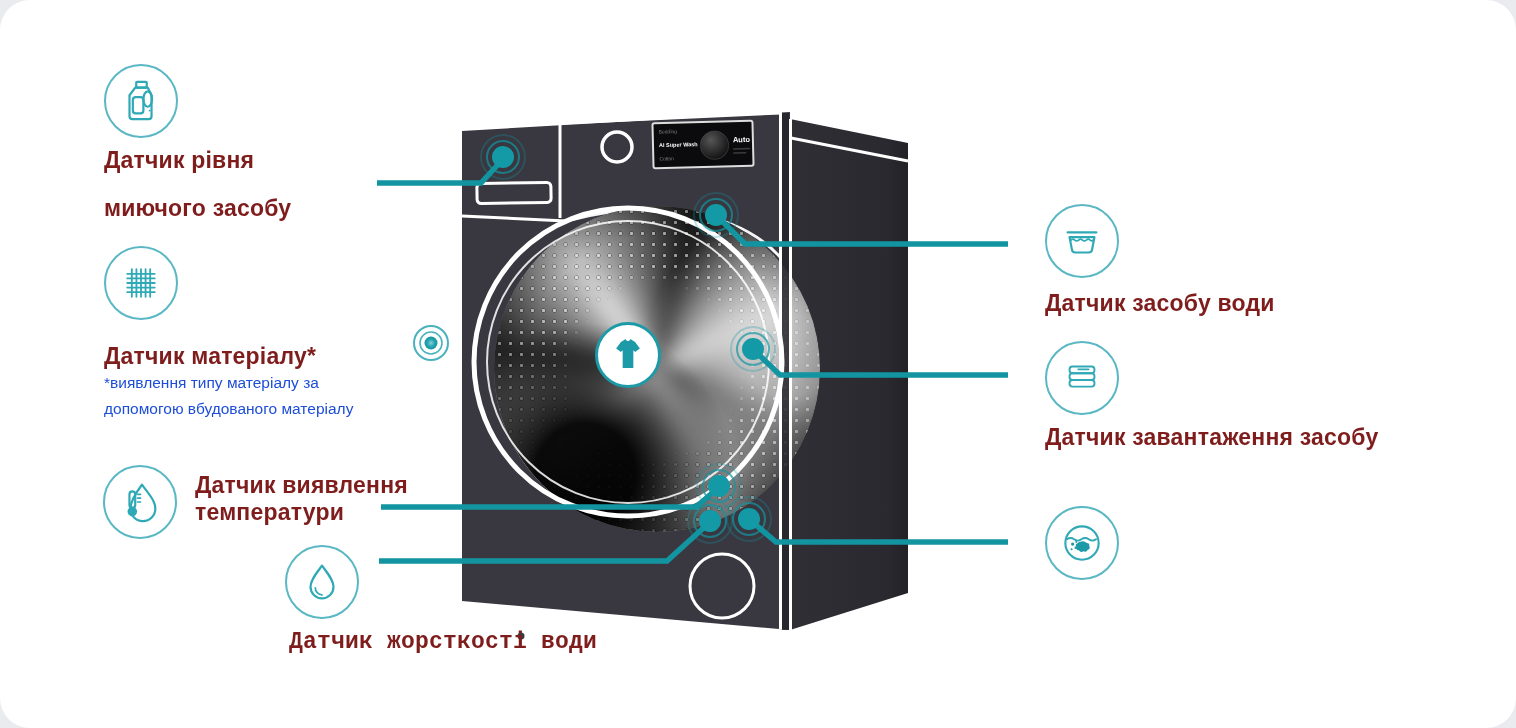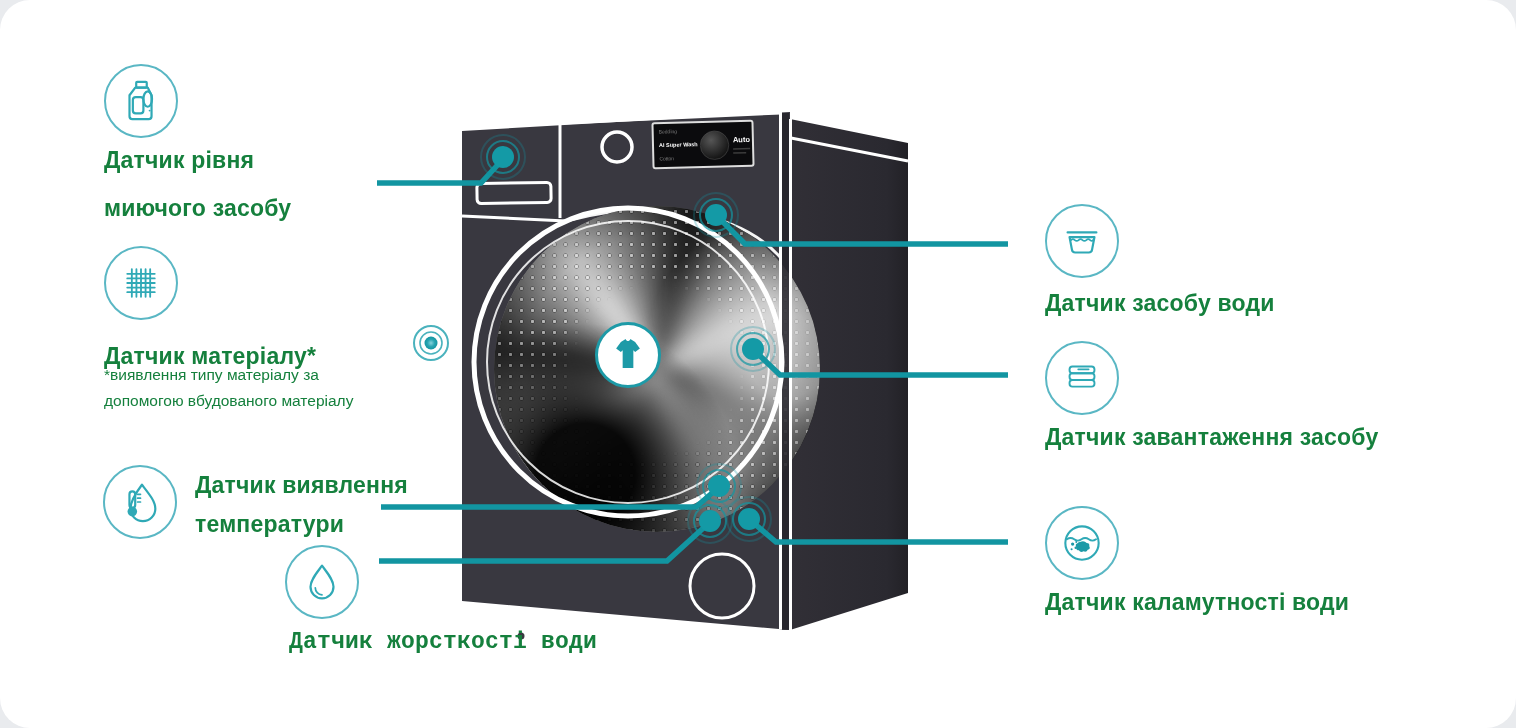--- a/index.html
+++ b/index.html
@@ -3,25 +3,25 @@
 <meta charset="utf-8">
 <style>
   html,body{margin:0;padding:0;background:#e9ebee;}
   *{box-sizing:border-box;}
   .canvas{position:relative;width:1516px;height:728px;background:#fff;border-radius:30px;overflow:hidden;
           font-family:"Liberation Sans","DejaVu Sans",sans-serif;}
   
   .icn{position:absolute;width:74px;height:74px;border:2px solid #5ab7c4;border-radius:50%;
        display:flex;align-items:center;justify-content:center;background:#fff;}
   .icn svg{stroke:#2fa9b6;fill:none;stroke-width:2.3;stroke-linecap:round;stroke-linejoin:round;}
-  .lbl{position:absolute;font-size:23px;font-weight:700;color:#15803d;letter-spacing:.2px;white-space:nowrap;}
+  .lbl{position:absolute;font-size:23px;font-weight:700;color:#7f1d1d;letter-spacing:.2px;white-space:nowrap;}
   .lbl .ln{display:block;}
   .lh-lg .ln + .ln{margin-top:21px;}
-  .lh-md .ln + .ln{margin-top:12px;}
-  .footnote{position:absolute;font-size:15.5px;font-weight:400;color:#15803d;line-height:26px;white-space:nowrap;}
+  .lh-md .ln + .ln{}
+  .footnote{position:absolute;font-size:15.5px;font-weight:400;color:#1d4ed8;line-height:26px;white-space:nowrap;margin-top:8px;}
   .footnote .ln{display:block;}
   
   .layer{position:absolute;left:0;top:0;width:1516px;height:728px;pointer-events:none;}
   .drum{position:absolute;left:494px;top:206px;width:326px;height:326px;border-radius:50%;overflow:hidden;
         background:radial-gradient(circle at 42% 42%,#f0f0f0 0%,#cfcfcf 16%,#969696 33%,#5c5c5c 54%,#2e2e2e 76%,#191919 100%);}
   .drum .swirl{position:absolute;inset:-14px;border-radius:50%;filter:blur(9px);opacity:.9;
         background:conic-gradient(from 205deg,rgba(0,0,0,0) 0deg,rgba(255,255,255,.8) 28deg,rgba(15,15,15,.9) 72deg,
         rgba(235,235,235,.7) 118deg,rgba(5,5,5,.92) 168deg,rgba(215,215,215,.65) 218deg,rgba(0,0,0,.85) 268deg,
         rgba(255,255,255,.55) 312deg,rgba(0,0,0,0) 360deg);}
   .drum .perf{position:absolute;inset:0;border-radius:50%;
@@ -239,17 +239,14 @@
     <svg width="50" height="50" viewBox="0 0 48 48">
       <circle cx="24" cy="24" r="16" style="stroke-width:2;"></circle>
       <path d="M9.5 20.5 q3.5 -2.5 7 0 t7 0 t7 0 t7 0" style="stroke-width:1.8;"></path>
       <path d="M22 23 q4 -2 6.5 1 q3 0 2.5 3 q1.5 2.5 -1.5 3.5 q-1 2.5 -4 1.5 q-3 1.5 -4.5 -1 q-3 0 -2.5 -3 q-1.5 -3 1.5 -4 q0.5 -1 2 -1 Z" fill="#1d9aa7" stroke="none"></path>
       <circle cx="15" cy="25" r="1.6" fill="#1d9aa7" stroke="none"></circle>
       <circle cx="18" cy="28.5" r="1.2" fill="#1d9aa7" stroke="none"></circle>
       <circle cx="14" cy="30" r="1" fill="#1d9aa7" stroke="none"></circle>
       <circle cx="18.5" cy="23" r=".9" fill="#1d9aa7" stroke="none"></circle>
     </svg>
   </div>
-  <div class="lbl" style="left:1045px;top:589px;">
-    <span>Датчик каламутності води</span>
-  </div>
 
 </div>
 
 </body></html>

